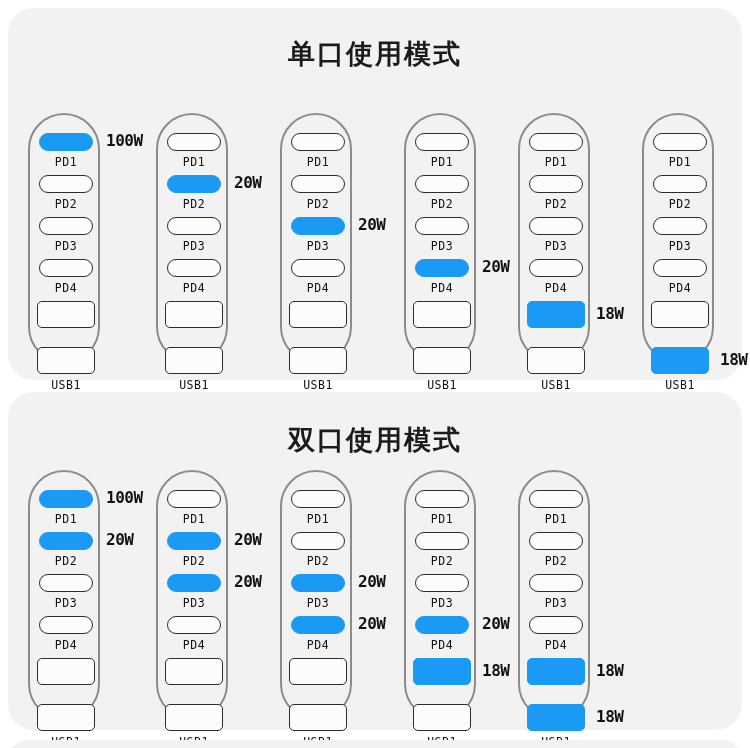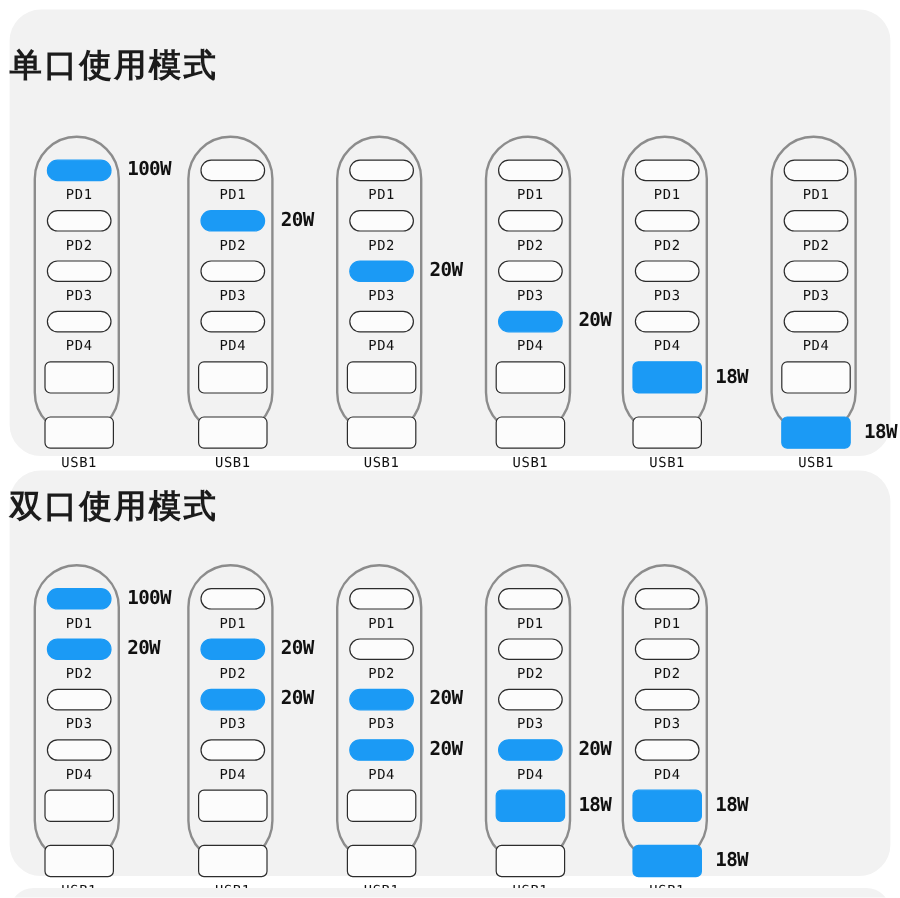--- a/index.html
+++ b/index.html
@@ -30,28 +30,29 @@
     border-radius: 26px;
   }
   #panel-single { top: 8px;  height: 372px; }
   #panel-dual   { top: 392px; height: 338px; }
   #panel-next   { top: 740px; height: 40px; }
 
   .panel-title {
     position: absolute;
     left: 0;
     width: 734px;
+    text-align: center;
     font-family: "DejaVu Sans", "Liberation Sans", sans-serif;
     font-size: 27px;
     font-weight: 700;
     color: #1b1b1b;
     letter-spacing: 2px;
   }
   #panel-single .panel-title { top: 28px; }
-  #panel-dual   .panel-title { top: 12px; }
+  #panel-dual   .panel-title { top: 30px; }
 
   
   .device {
     position: absolute;
     width: 72px;
     border: 2.5px solid #8c8c8c;
     border-radius: 36px;
     box-sizing: border-box;
     background: transparent;
   }

